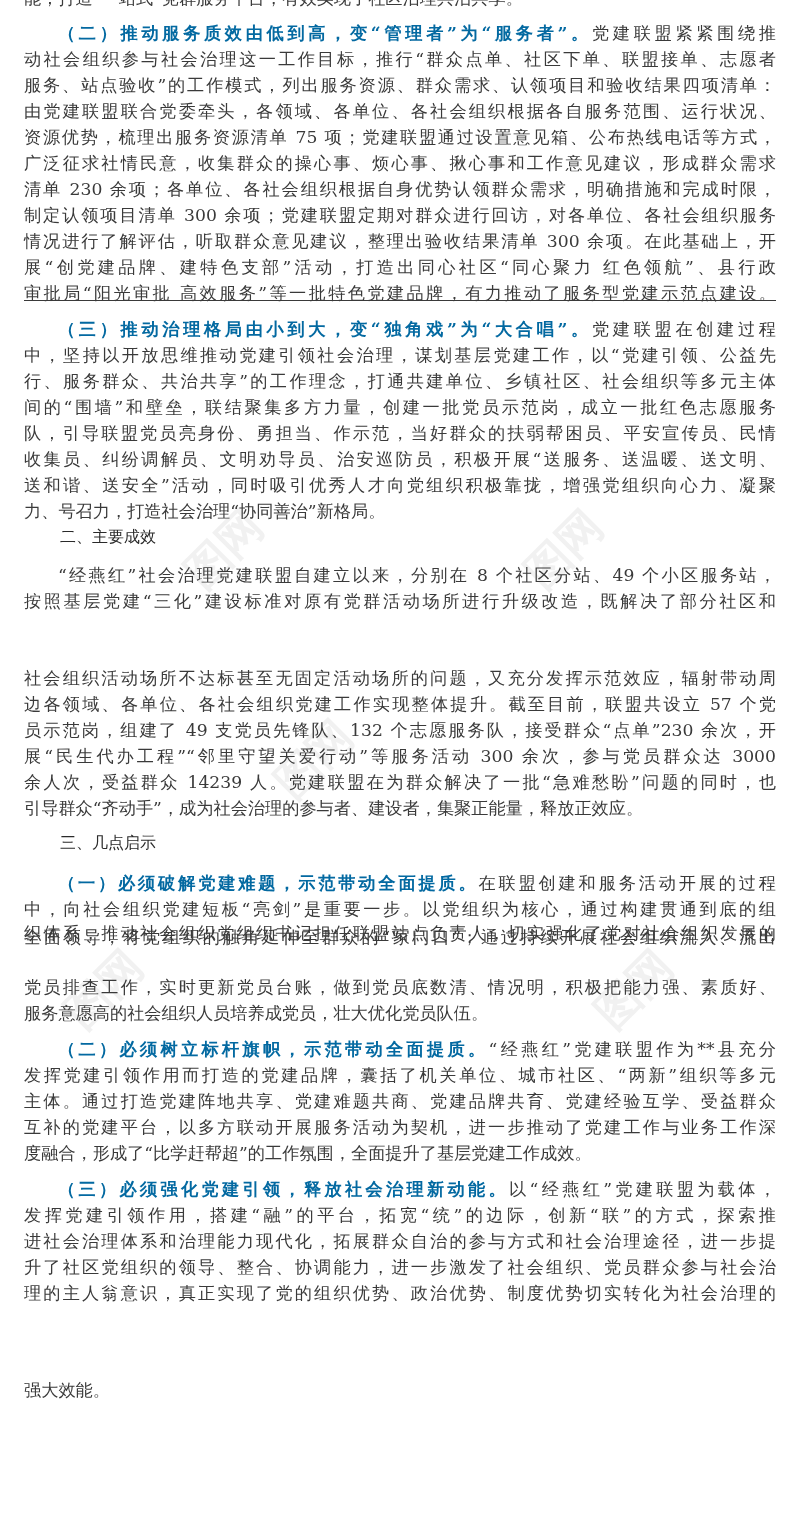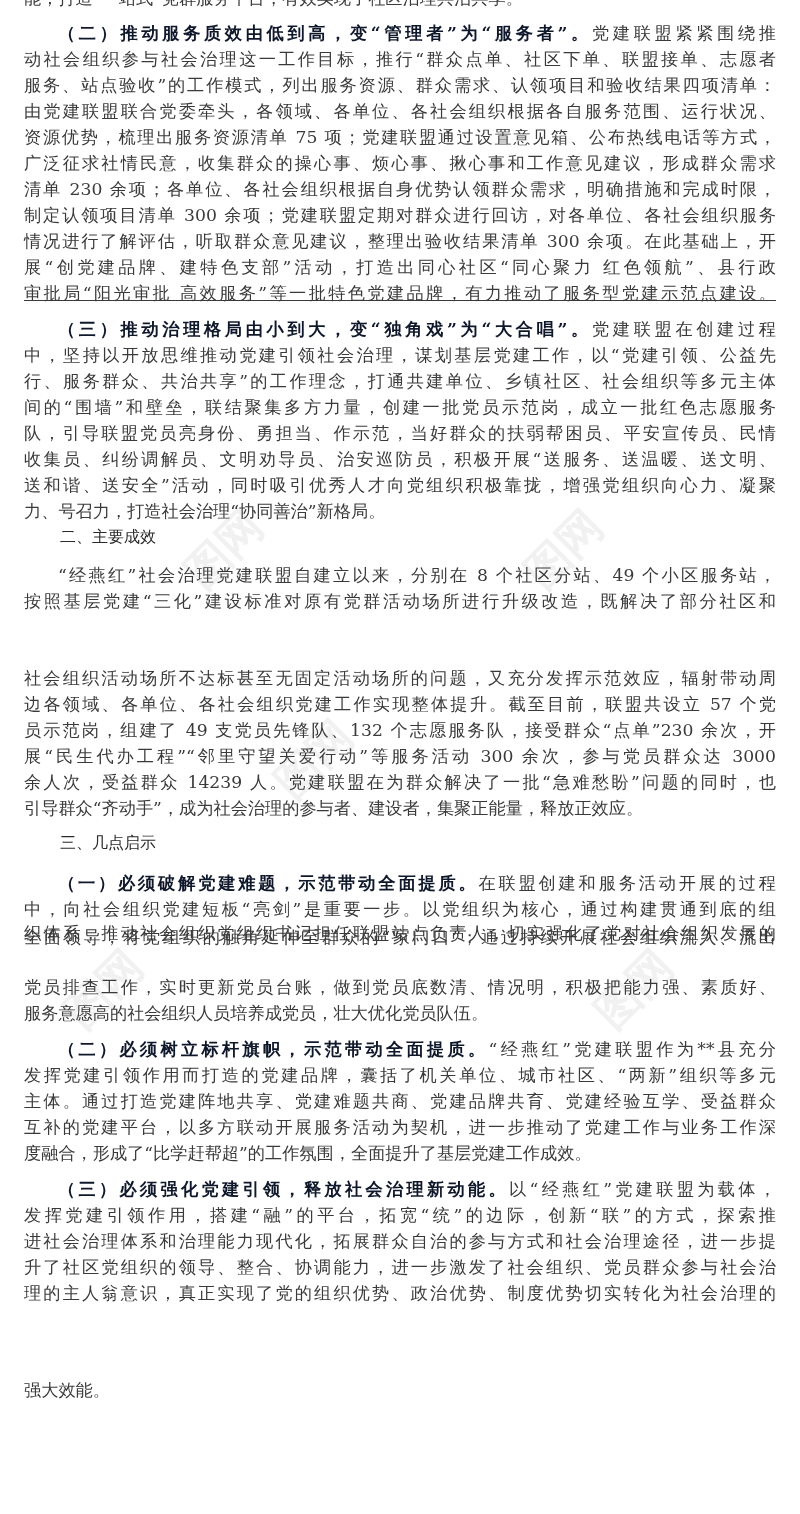--- a/index.html
+++ b/index.html
@@ -2,21 +2,21 @@
 <html><head>
 <meta charset="utf-8">
 <style>
   html, body { margin:0; padding:0; background:#ffffff; }
   body { width:800px; height:1514px; position:relative; overflow:hidden;
          font-family:"DejaVu Serif","Liberation Serif",serif; color:#3a3a3a; }
   .page { position:absolute; left:24px; width:752px; }
   .line { position:absolute; left:0; width:752px; font-size:17.2px; line-height:26px; height:26px;
           white-space:nowrap; text-align:justify; text-align-last:justify; letter-spacing:0; }
   .line.last { text-align-last:left; }
-  .b { font-weight:bold; color:#0f172a; }
+  .b { font-weight:bold; color:#0369a1; }
   .heading { position:absolute; font-size:16px; line-height:26px; color:#2a2a2a; }
   .cut { position:absolute; top:-15px; left:0; font-size:17.2px; line-height:26px; color:#3a3a3a; white-space:nowrap; }
   .wm { position:absolute; color:rgba(200,200,200,0.25); font-size:44px; font-weight:bold;
         transform:rotate(-45deg); font-family:"DejaVu Sans",sans-serif; pointer-events:none; }
 </style>
 </head>
 <body>
 
 <div class="wm" style="left:180px;top:520px;">图网</div>
 <div class="wm" style="left:520px;top:520px;">图网</div>

